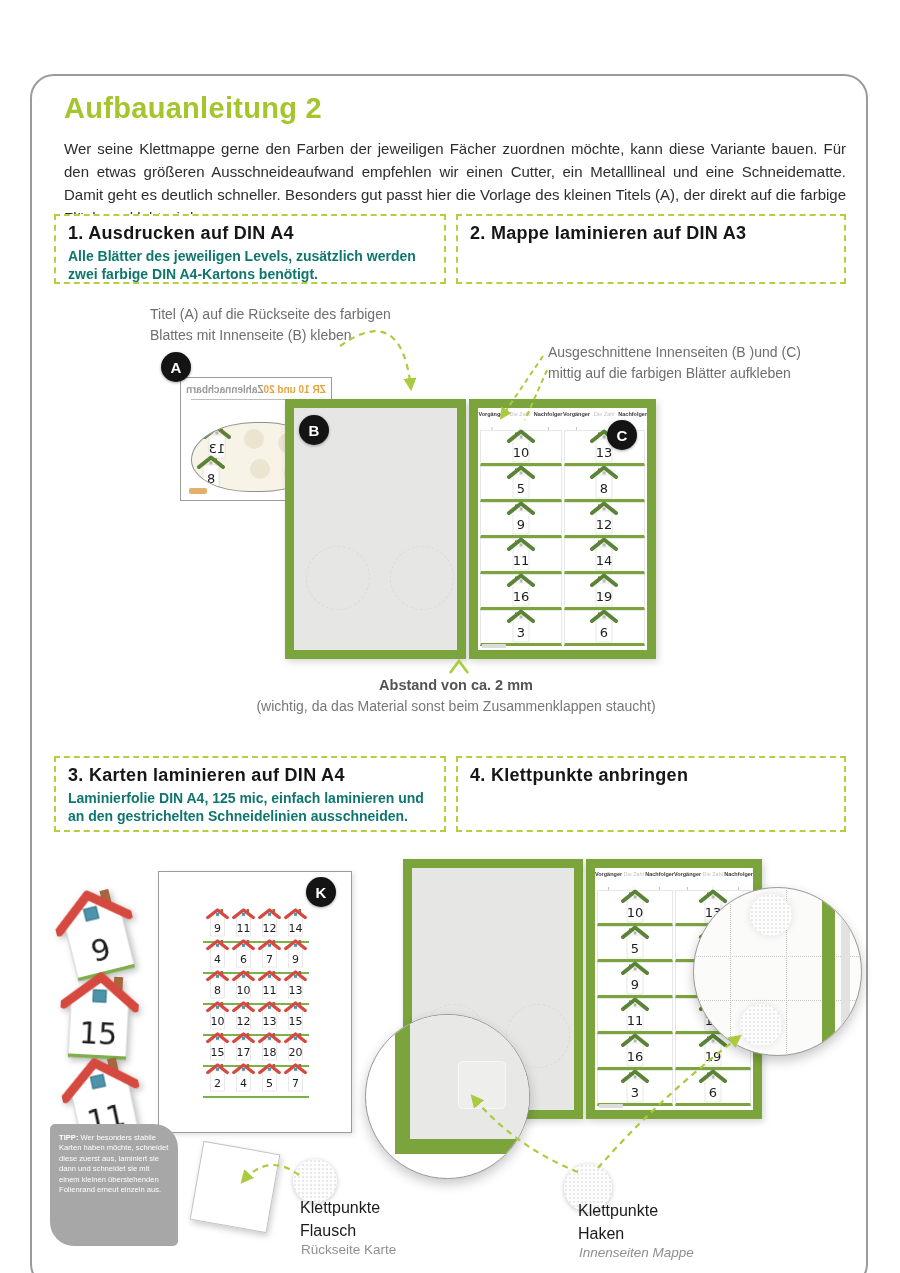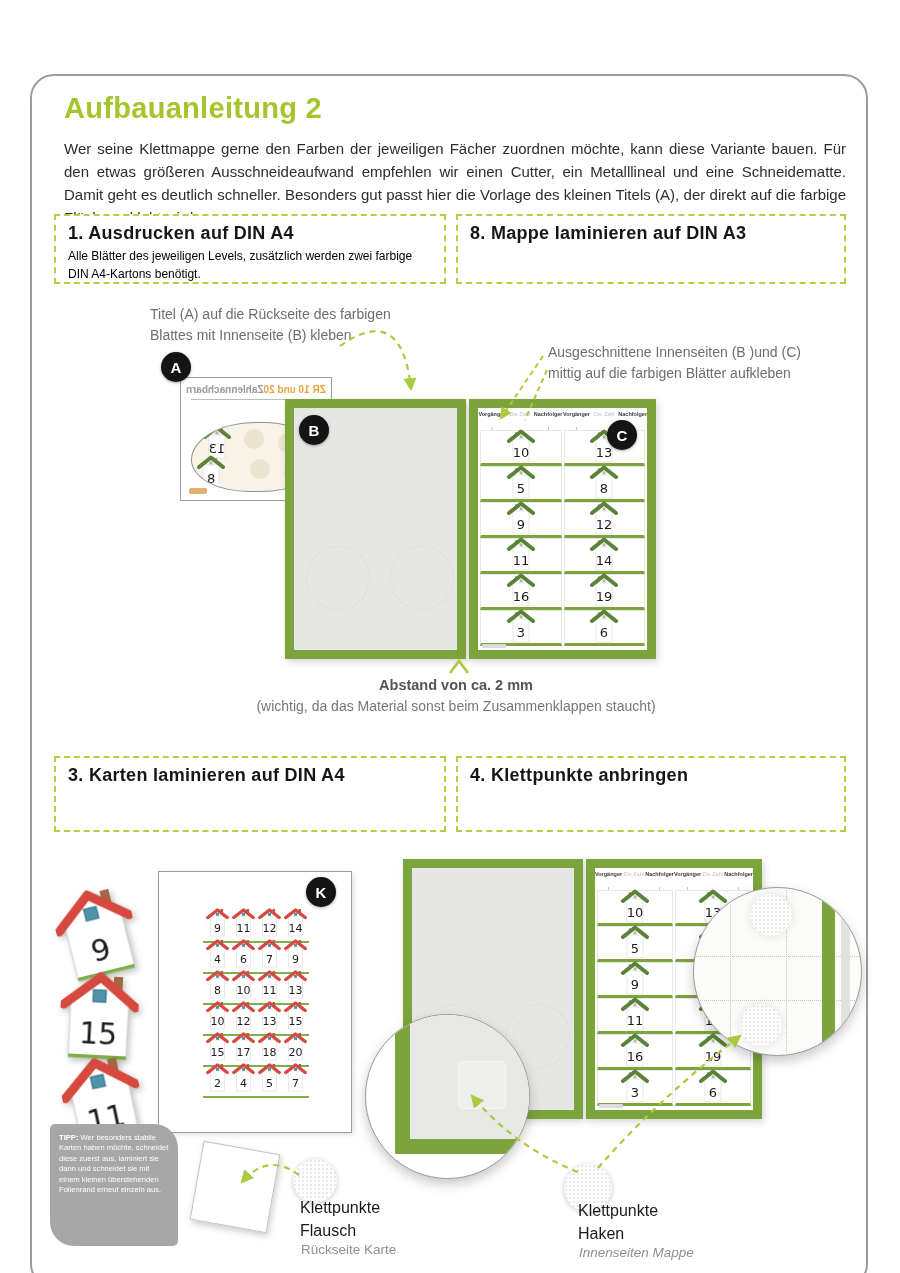--- a/index.html
+++ b/index.html
@@ -11,21 +11,21 @@
   .title{position:absolute;left:64px;top:48px;font-size:29px;font-weight:bold;color:#a4c62c;letter-spacing:.3px;}
   .intro{position:absolute;left:64px;top:93px;width:782px;font-size:15px;line-height:23px;
          text-align:justify;color:#2d2d2d;}
   
   .step-box{position:absolute;box-sizing:border-box;border:2px dashed #b5cf3e;background:#fff;padding:7px 12px 6px;}
   .sb1{left:54px;top:170px;width:392px;height:70px;}
   .sb2{left:456px;top:170px;width:390px;height:70px;}
   .sb3{left:54px;top:712px;width:392px;height:76px;}
   .sb4{left:456px;top:712px;width:390px;height:76px;}
   .step-title{font-size:18px;font-weight:bold;color:#161616;letter-spacing:.3px;margin-bottom:4px;}
-  .step-body{font-size:12px;line-height:17.5px;color:#000000;}
+  .step-body{font-size:14px;line-height:17.5px;color:#0f766e;font-weight:bold;}
   
   .ill{position:absolute;left:0;width:900px;}
   .ill1{top:250px;height:430px;}
   .ill2{top:800px;height:432px;}
   .caption{position:absolute;font-size:14px;line-height:21px;color:#6e6e6e;white-space:pre-line;}
   .badge{position:absolute;width:30px;height:30px;border-radius:50%;background:#141414;color:#fff;
          font-weight:bold;font-size:15px;display:flex;align-items:center;justify-content:center;
          box-shadow:0 1px 3px rgba(0,0,0,.35);z-index:6;}
   
   .sheet-a{position:absolute;left:180px;top:83px;width:150px;height:122px;background:#fff;
@@ -117,21 +117,21 @@
   <div class="card-border"></div>
 
   <div class="title">Aufbauanleitung 2</div>
   <div class="intro">Wer seine Klettmappe gerne den Farben der jeweiligen Fächer zuordnen möchte, kann diese Variante bauen. Für den etwas größeren Ausschneideaufwand empfehlen wir einen Cutter, ein Metalllineal und eine Schneidematte. Damit geht es deutlich schneller. Besonders gut passt hier die Vorlage des kleinen Titels (A), der direkt auf die farbige Fläche geklebt wird.</div>
 
   <div class="step-box sb1">
     <div class="step-title">1. Ausdrucken auf DIN A4</div>
     <div class="step-body">Alle Blätter des jeweiligen Levels, zusätzlich werden zwei farbige DIN A4-Kartons benötigt.</div>
   </div>
   <div class="step-box sb2">
-    <div class="step-title">8. Mappe laminieren auf DIN A3</div>
+    <div class="step-title">2. Mappe laminieren auf DIN A3</div>
   </div>
 
   <div class="ill ill1">
     <div class="caption" style="left:150px;top:10px;">Titel (A) auf die Rückseite des farbigen
 Blattes mit Innenseite (B) kleben</div>
     <div class="caption" style="left:548px;top:48px;">Ausgeschnittene Innenseiten (B )und (C)
 mittig auf die farbigen Blätter aufkleben</div>
 
     <div class="sheet-a">
       <div class="sheet-a-title mirror"><span class="hl">ZR 10 und 20</span><span>Zahlennachbarn </span></div>
@@ -313,20 +313,21 @@
       <path d="M547 76 L525 126" fill="none" stroke="#a9cb3d" stroke-width="2" stroke-dasharray="5 4"></path>
       <path d="M450 379 L459 367 L468 379" fill="none" stroke="#a9cb3d" stroke-width="2.6"></path>
     </svg>
 
     <div class="gap-title">Abstand von ca. 2 mm</div>
     <div class="gap-sub">(wichtig, da das Material sonst beim Zusammenklappen staucht)</div>
   </div>
 
   <div class="step-box sb3">
     <div class="step-title">3. Karten laminieren auf DIN A4</div>
+    <div class="step-body">Laminierfolie DIN A4, 125 mic, einfach laminieren und an den gestrichelten Schneidelinien ausschneiden.</div>
   </div>
   <div class="step-box sb4">
     <div class="step-title">4. Klettpunkte anbringen</div>
   </div>
 
   <div class="ill ill2">
     <div class="loose-card lc1"><svg width="78" height="88" viewBox="0 0 78 88">
           <polygon points="10,30 39,7 68,30 68,86 10,86" fill="#fff" stroke="#d0d0d0" stroke-width="1"></polygon>
           <rect x="52" y="4" width="9" height="16" fill="#a5673f"></rect>
           <path d="M3 34 L39 5 L75 34" fill="none" stroke="#d6493f" stroke-width="9" stroke-linecap="round" stroke-linejoin="round"></path>

